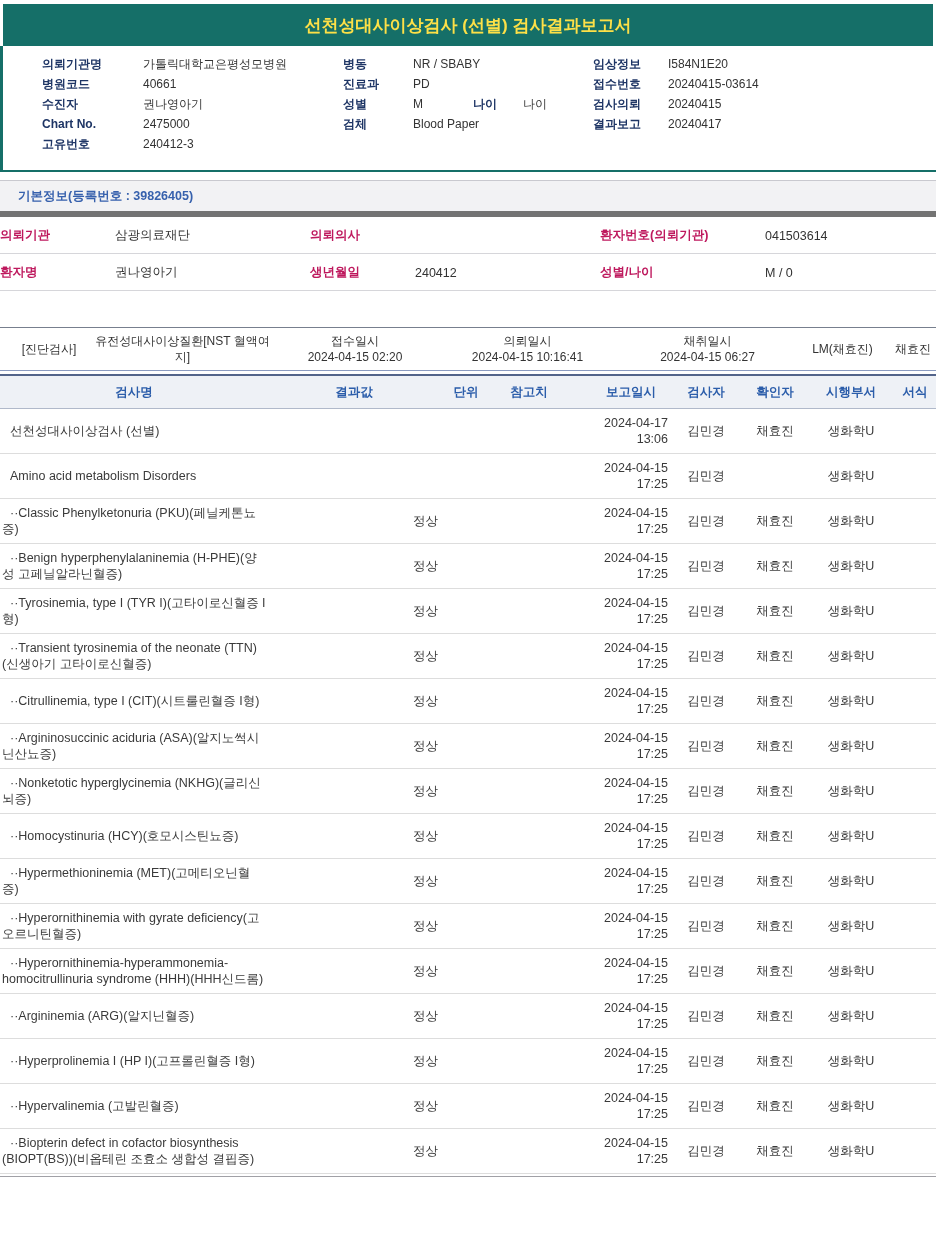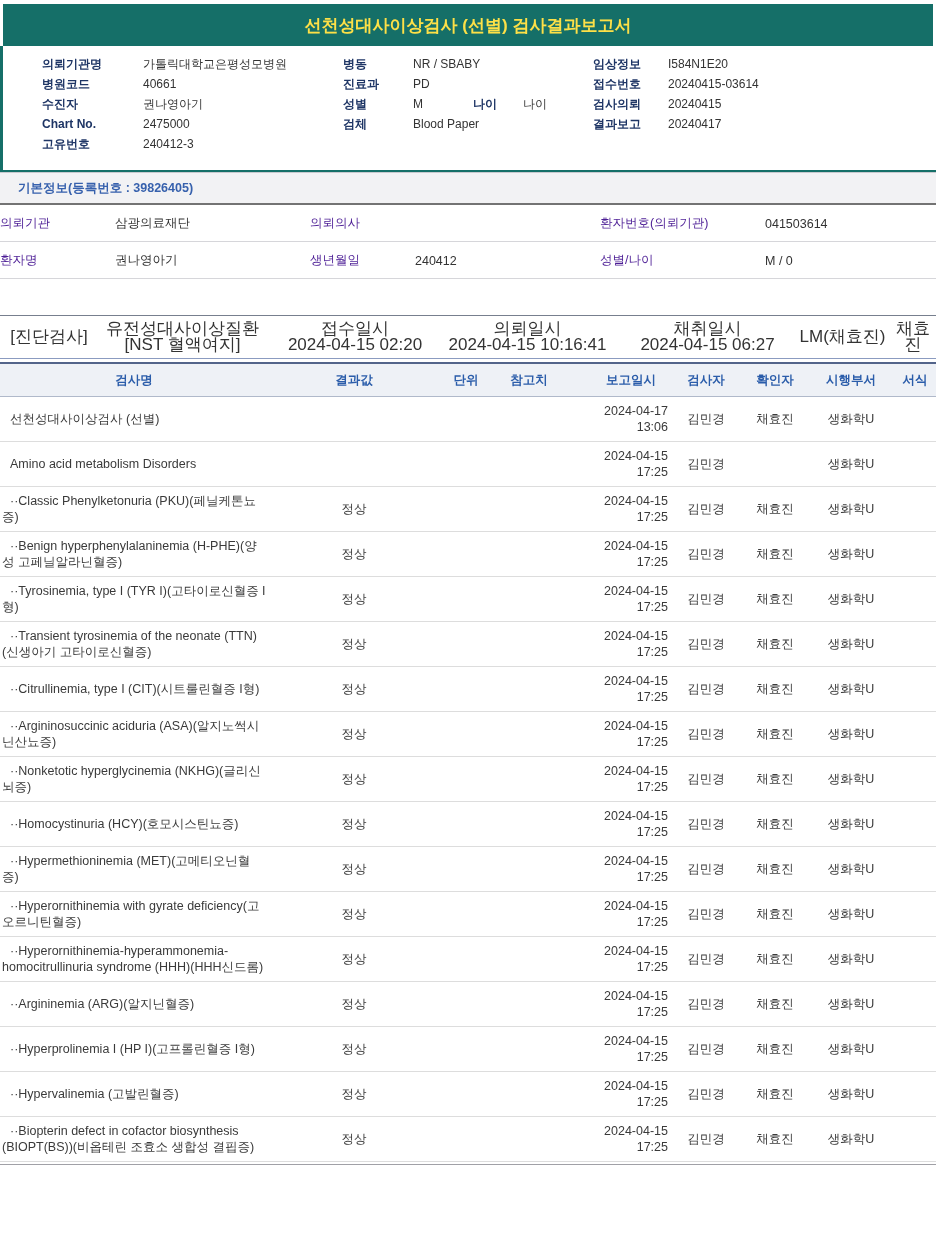--- a/index.html
+++ b/index.html
@@ -34,43 +34,43 @@
   .info-label { font-weight: bold; color: #1e3565; }
   .col1 .info-label { width: 101px; }
   .col2 .info-label { width: 70px; }
   .col3 .info-label { width: 75px; }
   .info-value { color: #333; }
   .val-m { width: 60px; }
   .age-label { font-weight: bold; color: #1e3565; }
   .age-value { margin-left: 26px; }
   
   .section-bar {
-    margin-top: 0;
+    margin-top: 8px;
     background: #f2f2f4;
     border-top: 1px solid #c9c9cf;
-    border-bottom: 2px solid #737373;
+    border-bottom: 6px solid #737373;
     padding: 7px 0 6px 18px;
     color: #3761ad;
     font-weight: bold;
     font-size: 12.5px;
   }
   table.basic { width: 100%; border-collapse: collapse; table-layout: fixed; font-size: 12.5px; }
   table.basic td { border-bottom: 1px solid #d6d6da; padding: 10px 0 9px 0; vertical-align: middle; }
-  td.bt-label { font-weight: normal; color: #4c1d95; }
+  td.bt-label { font-weight: bold; color: #be185d; }
   td.bl1 { padding-left: 20px; }
   
   .diag {
     margin-top: 36px;
     border-top: 1px solid #777f8e;
     border-bottom: 1px solid #8b9bc0;
     display: flex;
     align-items: center;
     padding: 5px 0;
     min-height: 42px;
-    font-size: 17px;
+    font-size: 12px;
   }
   .diag .cell { text-align: center; line-height: 16px; }
   .d-tag   { width: 90px; text-align: left; padding-left: 8px; }
   .d-group { width: 185px; }
   .d-c1 { width: 160px; }
   .d-c2 { width: 185px; }
   .d-c3 { width: 175px; }
   .d-lm { width: 95px; }
   .d-cj { width: 46px; }
   
@@ -86,21 +86,21 @@
   }
   table.results thead th.h-date { text-align: right; padding-right: 14px; }
   table.results td {
     border-bottom: 1px solid #ddd;
     padding: 6px 2px;
     vertical-align: middle;
     line-height: 16px;
     color: #3a3a3a;
   }
   td.c-name { text-align: left; text-indent: 8px; }
-  td.c-result { text-align: center; padding-left: 10px; }
+  td.c-result { text-align: right; padding-left: 10px; }
   td.c-date { text-align: right; padding-right: 14px; color: #444; }
   td.c-tester, td.c-confirm, td.c-dept, td.c-form, td.c-unit, td.c-ref { text-align: center; }
   .page-end { border-top: 1px solid #a0a0a6; margin-top: 2px; }
 </style>
 </head>
 <body>
 
 <div class="titlebar">선천성대사이상검사 (선별) 검사결과보고서</div>
 
 <div class="info-wrap">

